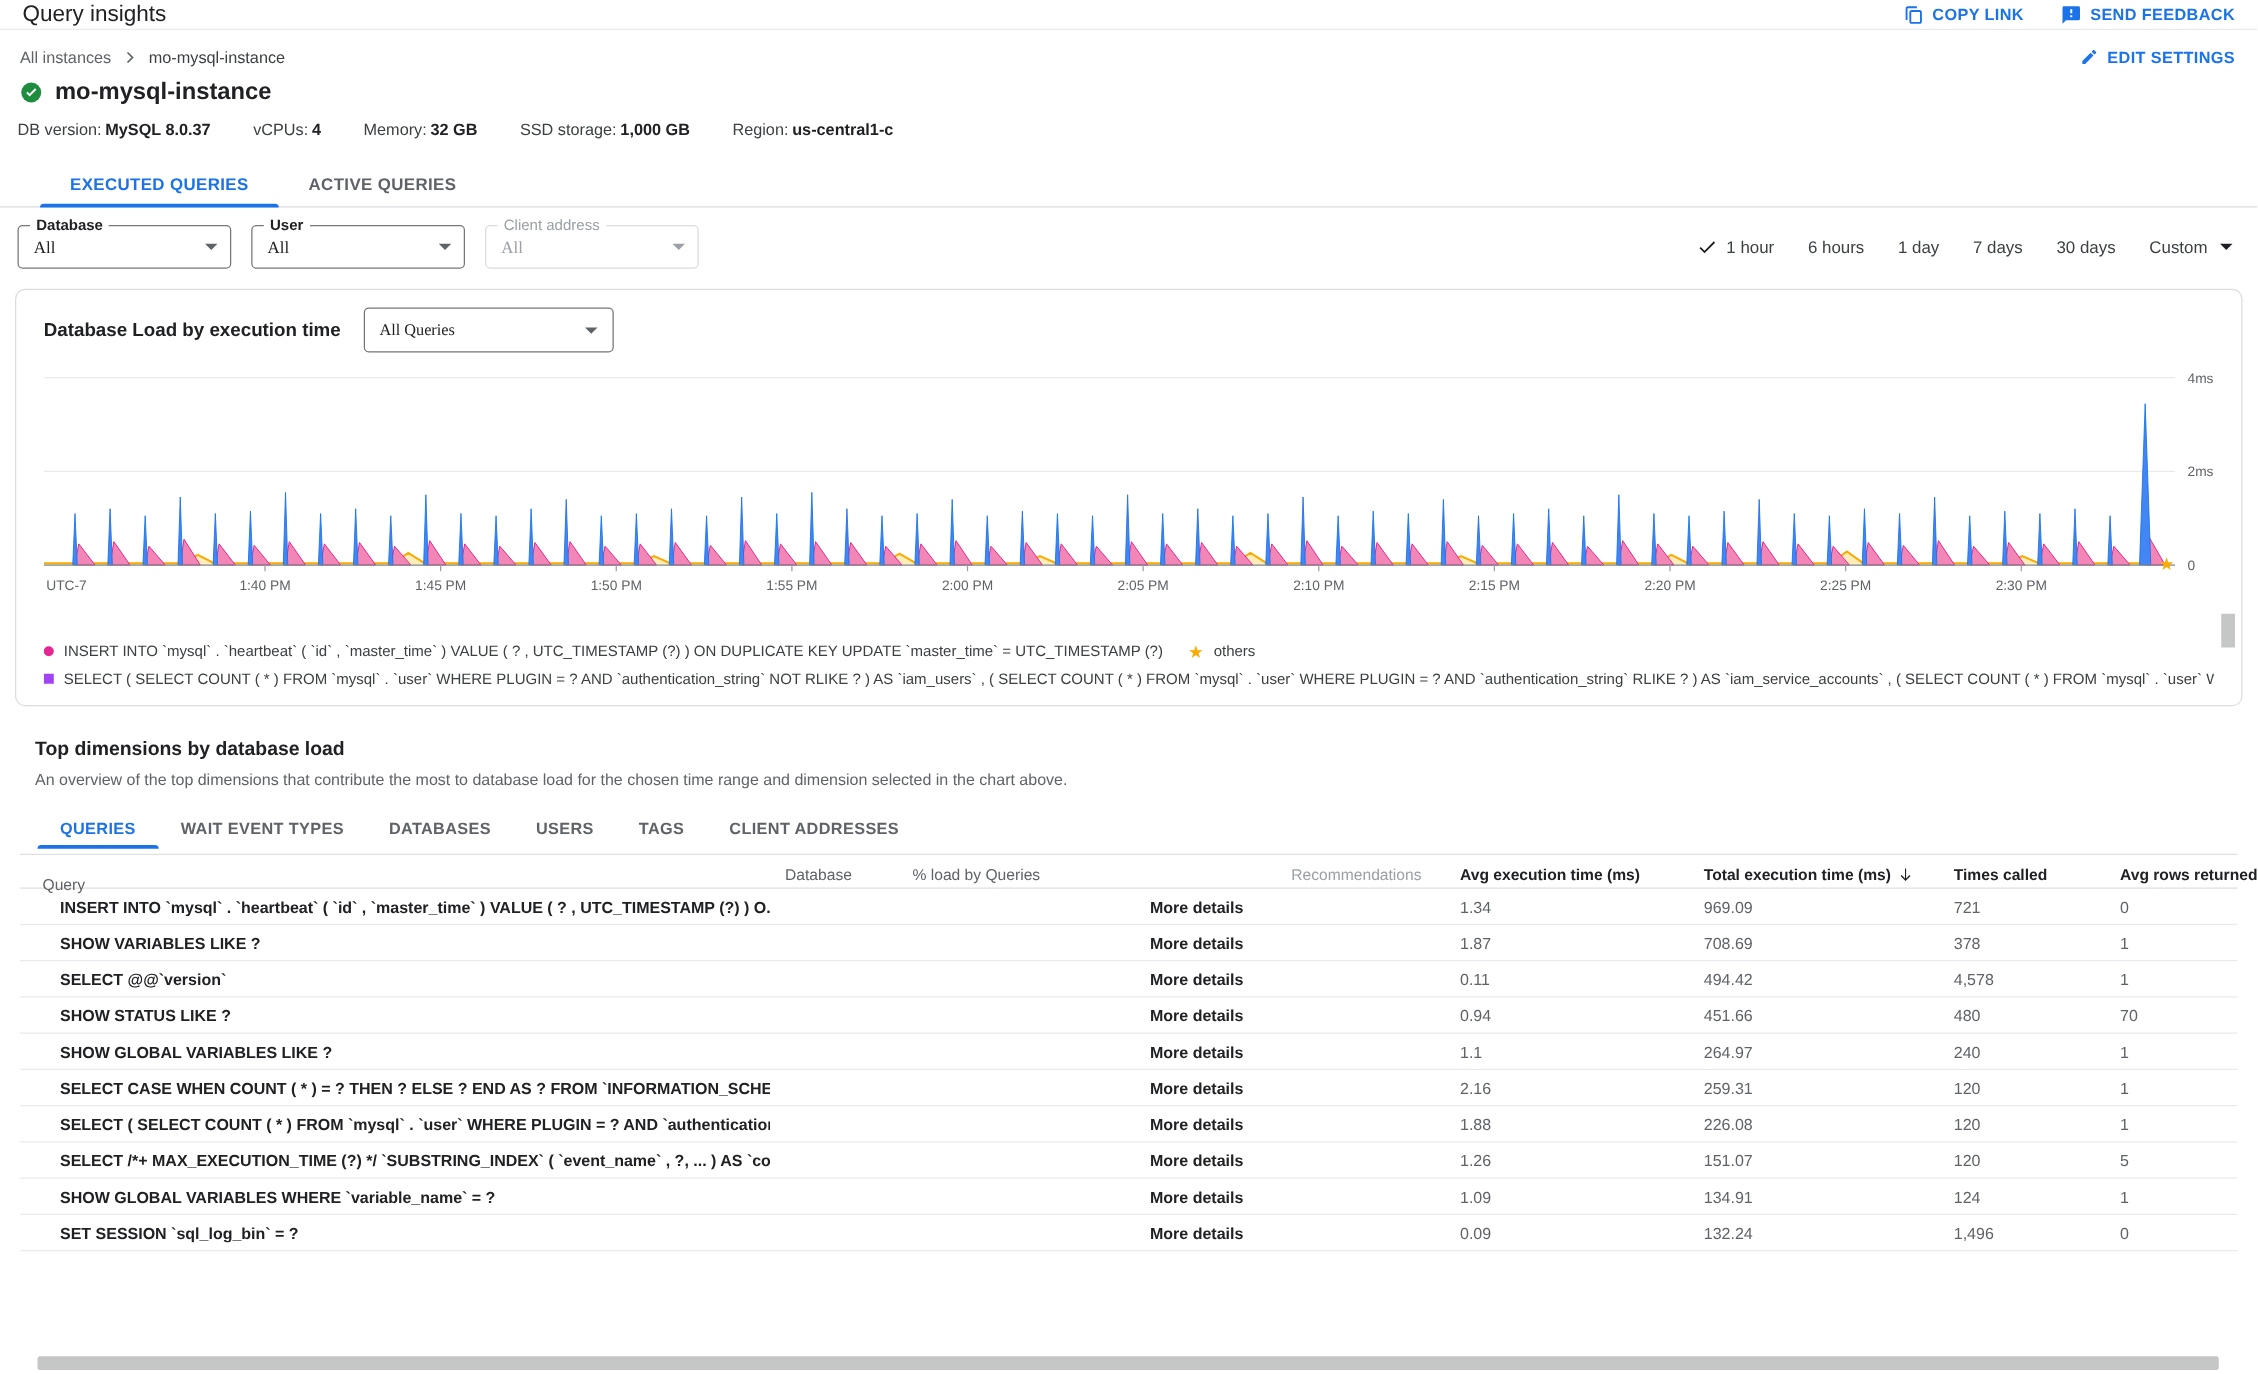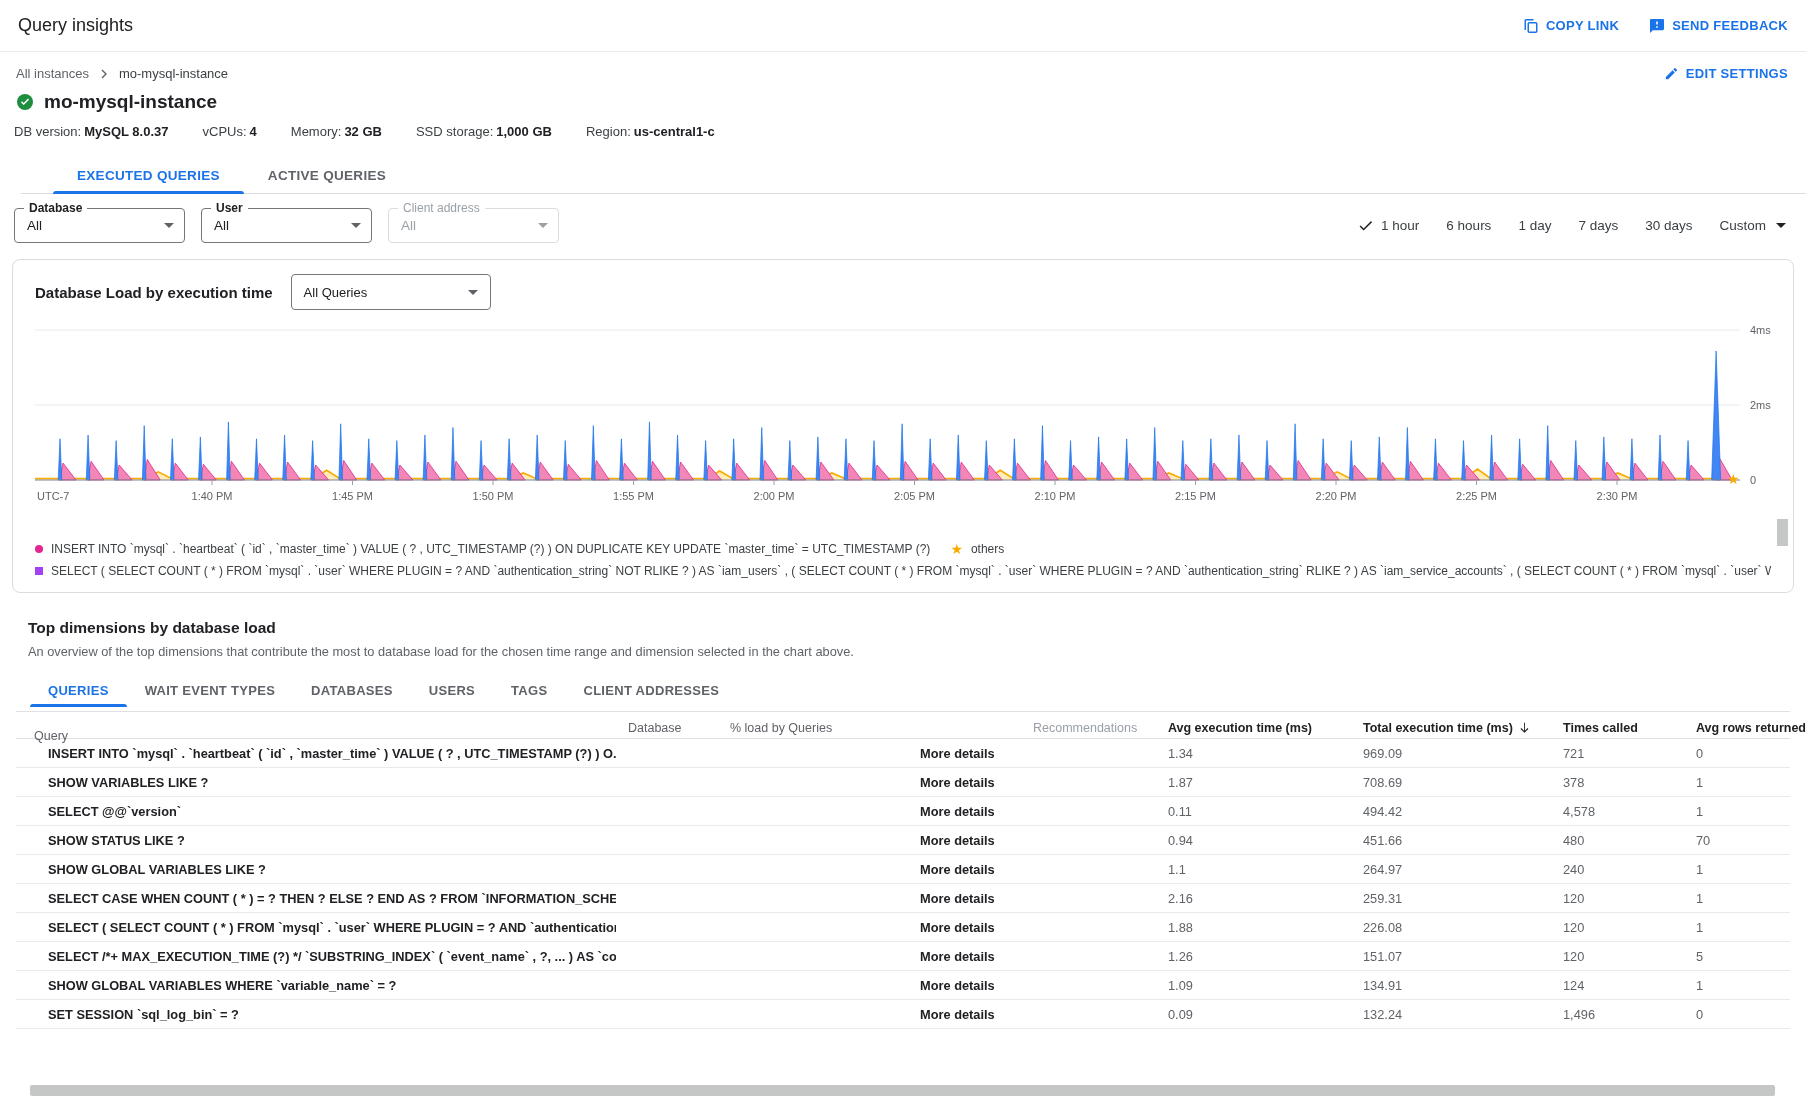--- a/index.html
+++ b/index.html
@@ -5,49 +5,49 @@
   * { box-sizing: border-box; }
   html,body { margin:0; padding:0; }
   body {
     width:1806px; height:1099px; position:relative; overflow:hidden;
     background:#fff; color:#202124;
     font-family:"Liberation Sans", sans-serif; font-size:13px;
   }
   svg { display:block; }
 
   
-  .appbar { height:52px; display:flex; align-items:center; padding:0 18px; border-bottom:1px solid #e8eaed; }
+  .appbar { height:24px; display:flex; align-items:center; padding:0 18px; border-bottom:1px solid #e8eaed; }
   .appbar-title { font-size:18px; color:#202124; }
   .appbar-actions { margin-left:auto; display:flex; gap:30px; }
   .tbtn { display:flex; align-items:center; gap:7px; color:#1a73e8; font-size:13px; font-weight:bold; letter-spacing:.3px; cursor:pointer; }
 
   
   .inst { padding:14px 18px 0 16px; }
   .crumb-row { display:flex; align-items:center; }
   .crumb { color:#5f6368; }
   .crumb.current { color:#3c4043; }
   .crumb-sep { margin:0 10px; color:#5f6368; display:flex; }
   .edit-settings { margin-left:auto; }
   .inst-title-row { display:flex; align-items:center; gap:10px; margin-top:10px; }
   .inst-title { font-size:19px; font-weight:bold; color:#202124; }
   .meta-row { display:flex; gap:34px; margin-top:11px; margin-left:-2px;text-align:right; }
   .meta-item { color:#3c4043; }
   .meta-item b { margin-left:3px; color:#202124; }
 
   
-  .main-tabs { display:flex; margin-top:18px; border-bottom:1px solid #dadce0; padding-left:32px;margin-left:21px; }
+  .main-tabs { display:flex; margin-top:18px; border-bottom:1px solid #dadce0; padding-left:32px; }
   .mtab { padding:11px 24px 10px; font-size:13.5px; font-weight:bold; letter-spacing:.3px; color:#5f6368; cursor:pointer; position:relative; }
   .mtab.active { color:#1a73e8; }
   .mtab.active::after { content:""; position:absolute; left:0; right:0; bottom:-1px; height:3px; background:#1a73e8; border-radius:3px 3px 0 0; }
 
   
   .filter-row { display:flex; align-items:center; padding:14px 16px 0 14px; }
   .ffield { position:relative; width:171px; height:35px; border:1px solid #747775; border-radius:4px; margin-right:16px; display:flex; align-items:center; padding:0 10px 0 12px; cursor:pointer; background:#fff; }
   .flabel { position:absolute; top:-8px; left:9px; background:#fff; padding:0 5px; font-size:12px; font-weight:bold; color:#202124; line-height:14px; }
-  .fvalue { font-size:13.5px; color:#202124; }
+  .fvalue { font-size:13.5px; color:#202124;font-family:Liberation Serif, serif; }
   .caret { width:0; height:0; border-left:5px solid transparent; border-right:5px solid transparent; border-top:5px solid #5f6368; margin-left:auto; }
   .ffield.disabled { border-color:#dadce0; cursor:default; }
   .ffield.disabled .flabel { color:#9aa0a6; font-weight:normal; }
   .ffield.disabled .fvalue { color:#9aa0a6; }
   .ffield.disabled .caret { border-top-color:#9aa0a6; }
   .trange { margin-left:auto; display:flex; align-items:center; gap:27px; padding-right:4px; }
   .topt { font-size:13.5px; font-weight:normal; color:#3c4043; cursor:pointer; display:flex; align-items:center; gap:8px; }
   .topt .caret { border-top-color:#202124; margin-left:2px; }
 
   

